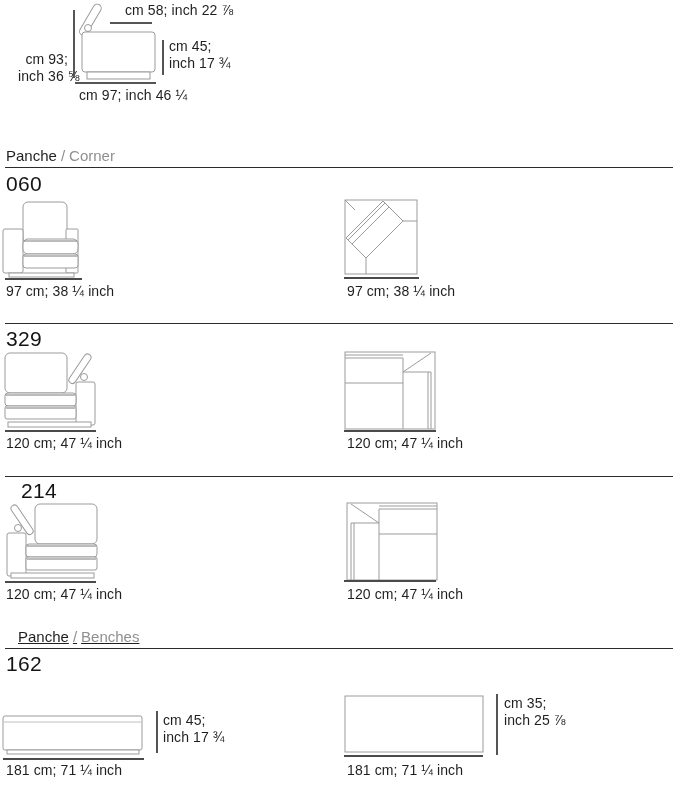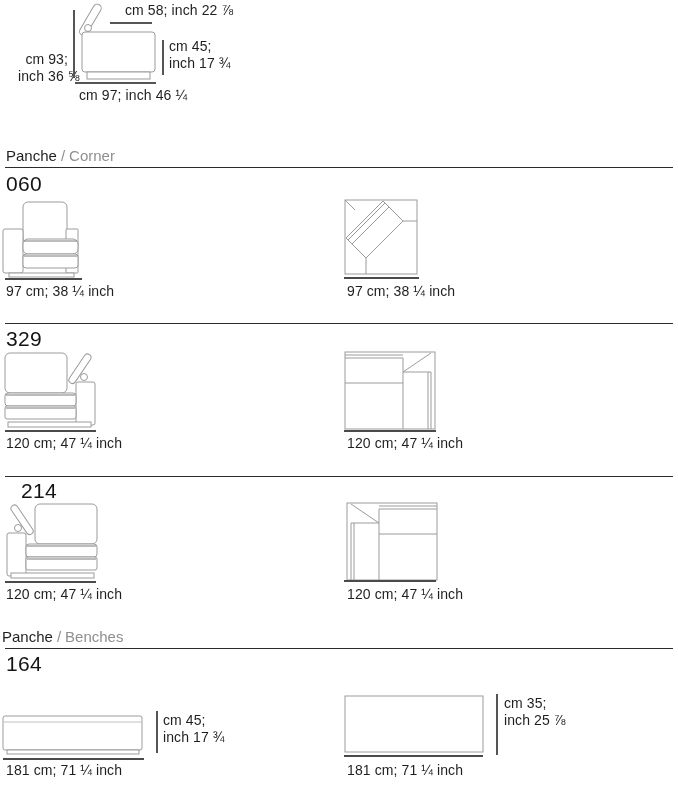--- a/index.html
+++ b/index.html
@@ -154,26 +154,26 @@
       <line x1="87" y1="2" x2="59" y2="21" stroke="#9b9b9b"></line>
       <line x1="59" y1="21" x2="59" y2="78" stroke="#9b9b9b"></line>
       <line x1="59" y1="21" x2="87" y2="21" stroke="#9b9b9b"></line>
       <line x1="84" y1="21" x2="84" y2="78" stroke="#9b9b9b"></line>
       <line x1="87" y1="21" x2="87" y2="78" stroke="#9b9b9b"></line>
     </g>
   </svg>
   <div class="dimh" style="left:344px;top:580px;width:92px;"></div>
   <div class="lbl" style="left:347px;top:586px;">120 cm; 47 ¼ inch</div>
 
-  <div class="sec" style="left:2px;top:627px;">
+  <div class="sec" style="left:18px;top:627px;text-decoration:underline;">
     <span class="it">Panche</span><span class="sep">/</span><span class="en">Benches</span>
   </div>
   <div class="rule" style="left:5px;top:648px;width:668px;"></div>
 
-  <div class="code" style="left:6px;top:652px;">164</div>
+  <div class="code" style="left:6px;top:652px;">162</div>
 
   <svg style="left:2px;top:714px;" width="142" height="42" viewBox="0 0 142 42">
     <rect x="1" y="2" width="139" height="34" rx="2" fill="#fff" stroke="#9b9b9b"></rect>
     <line x1="2" y1="8" x2="139" y2="8" stroke="#c0c0c0"></line>
     <rect x="5" y="36" width="132" height="4" fill="#fff" stroke="#9b9b9b"></rect>
   </svg>
   <div class="dimv thin" style="left:156px;top:711px;height:42px;"></div>
   <div class="lbl" style="left:163px;top:712px;">
     <div>cm 45;</div>
     <div>inch 17 ¾</div>

